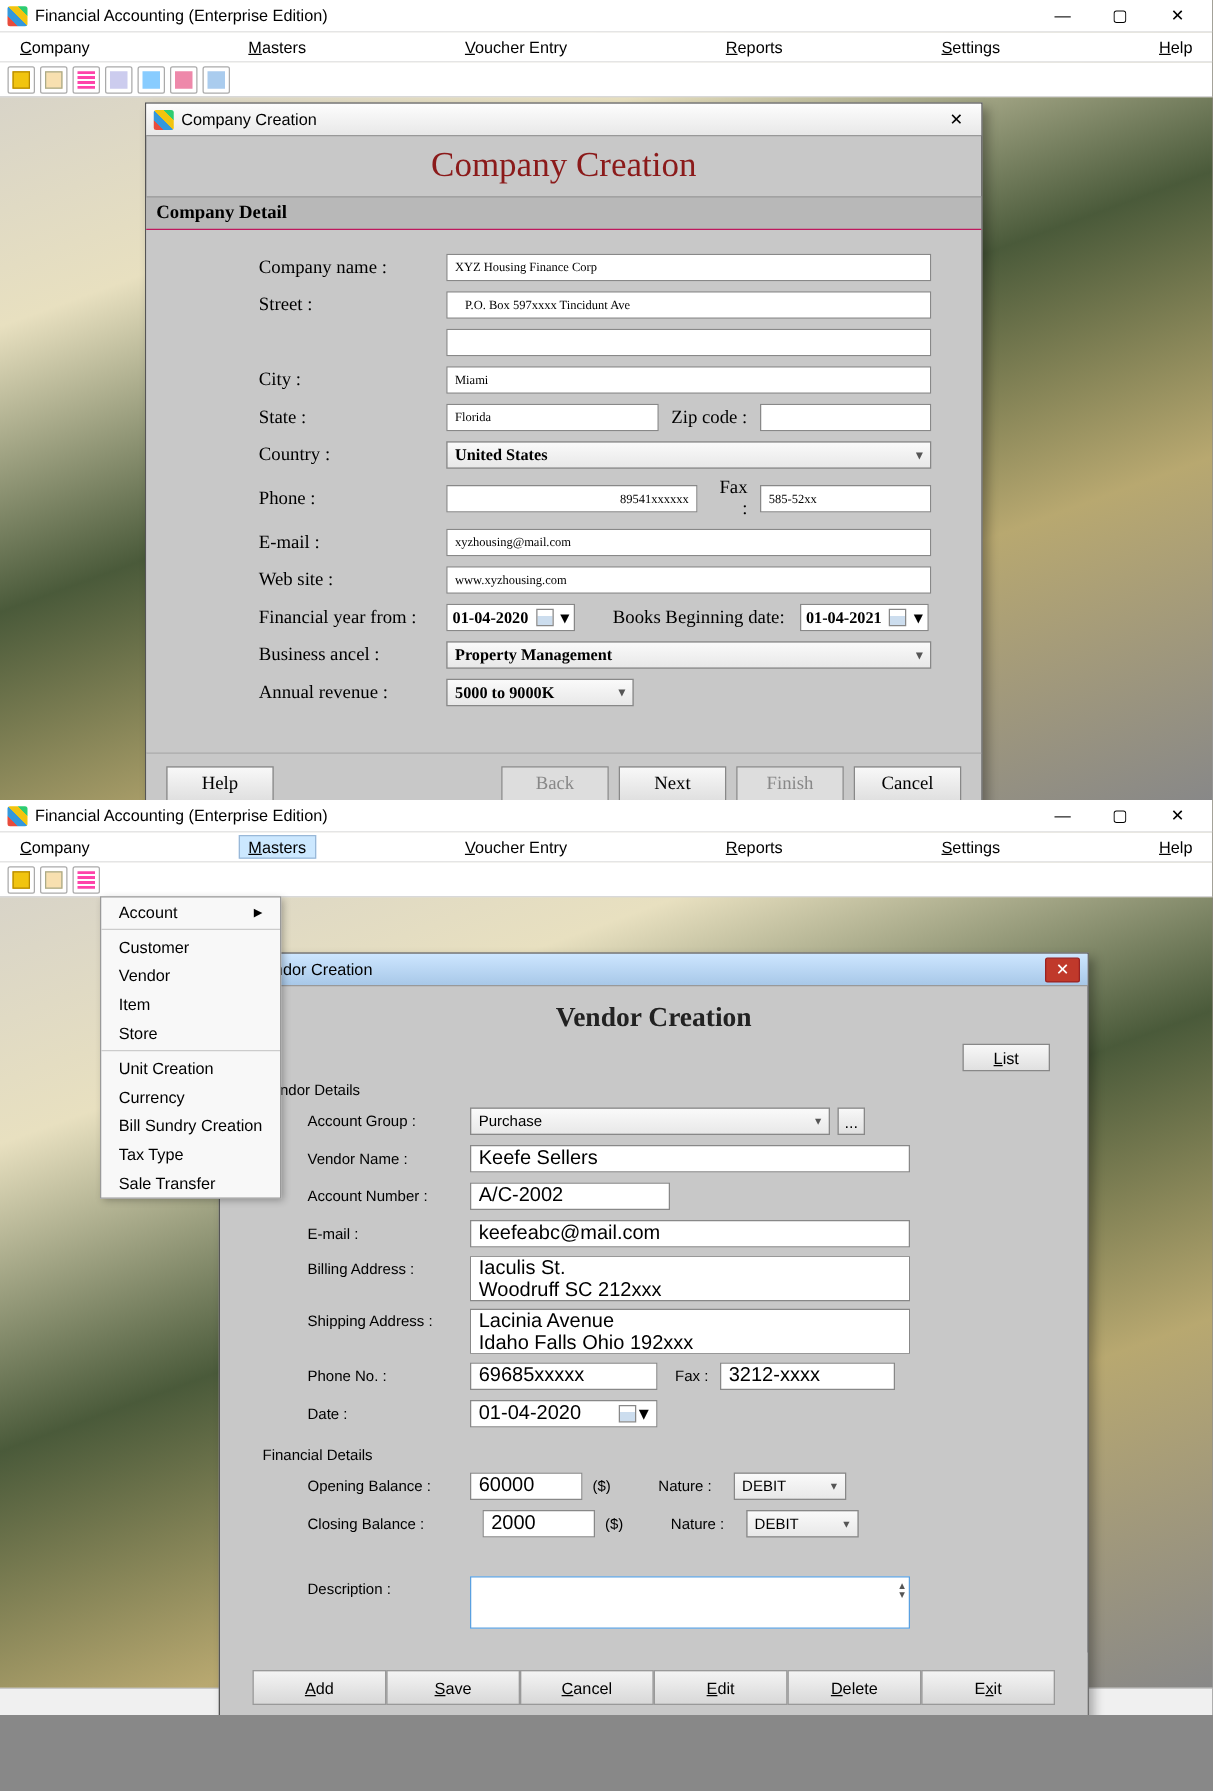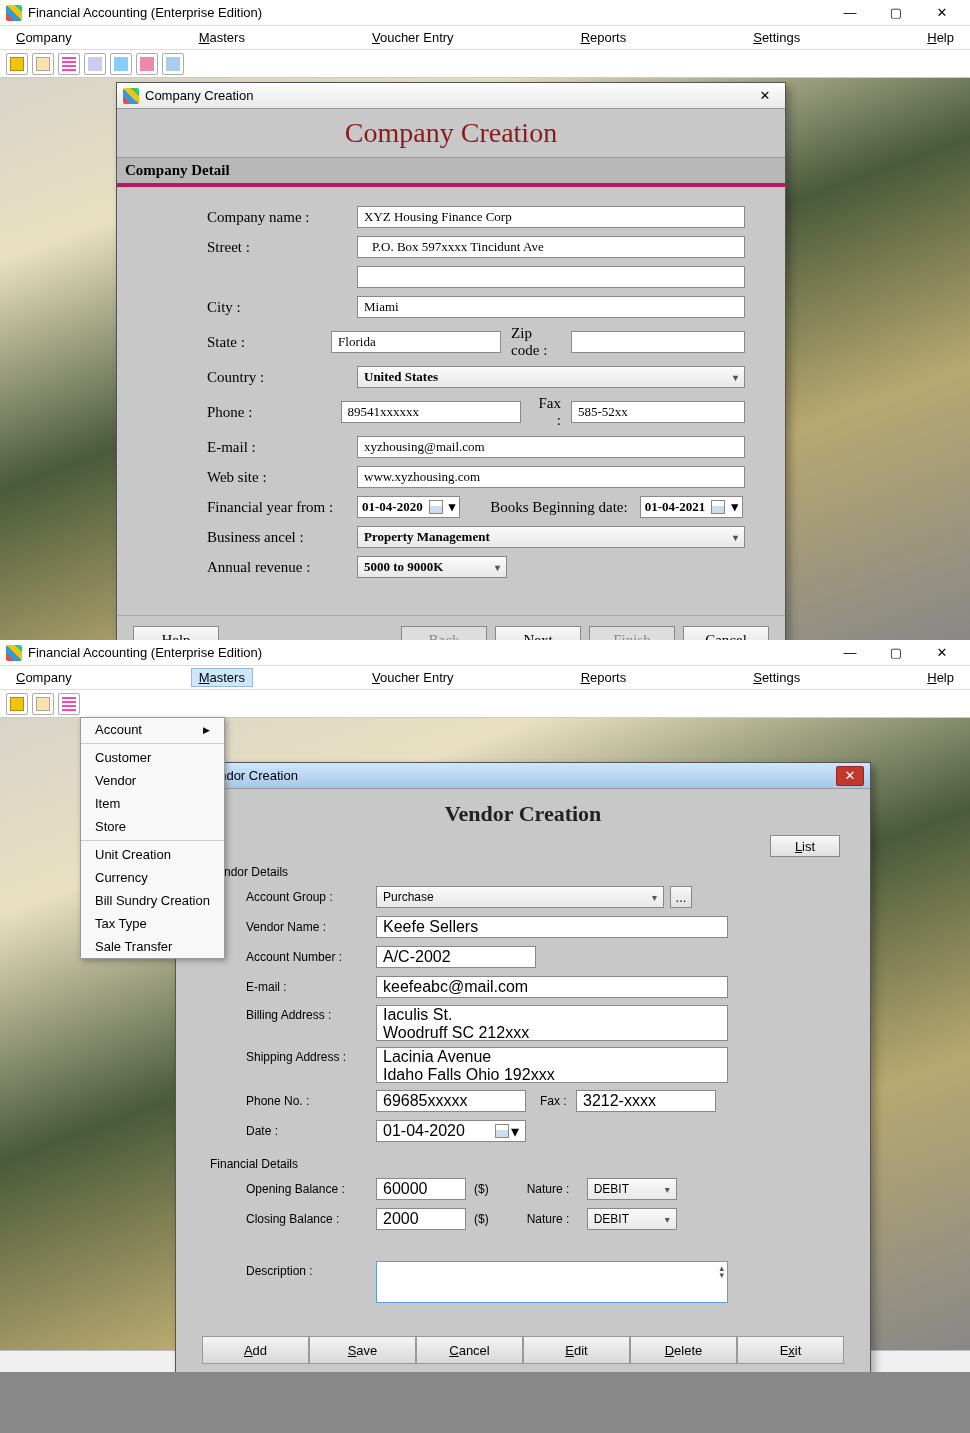--- a/index.html
+++ b/index.html
@@ -23,26 +23,26 @@
   .dialog { position:absolute; background:#c8c8c8; border:1px solid #555; box-shadow:4px 4px 8px rgba(0,0,0,.3); }
   .dlg-tb { height:26px; background:linear-gradient(#fdfdfd,#e8e8e8); display:flex; align-items:center; padding:0 6px; border-bottom:1px solid #999;}
   .dlg-tb.blue { background:linear-gradient(#cde6ff,#a8c8e8);}
   .dlg-title-icon { width:16px; height:16px; background: linear-gradient(45deg,#e74c3c 25%,#3498db 25% 50%,#f1c40f 50% 75%,#2ecc71 75%); border-radius:2px; margin-right:6px;}
   .dlg-title { flex:1; font-size:13px; }
   .dlg-close { width:28px; height:20px; display:flex; align-items:center; justify-content:center; cursor:default;}
   .dlg-close.red { background:#c0392b; color:#fff; border:1px solid #922; border-radius:2px; }
   .dlg-heading { text-align:center; font-family:"Times New Roman",serif; font-size:28px; color:#8b1a1a; padding:8px 0; }
   .vendor-heading { text-align:center; font-family:"Times New Roman",serif; font-size:22px; font-weight:bold; color:#222; padding:12px 0 8px; }
   .section-label { font-family:"Times New Roman",serif; font-weight:bold; font-size:15px; padding:4px 8px; }
-  .section-bar { background:#b8b8b8; border-top:1px solid #999; border-bottom:4px solid #be185d; }
+  .section-bar { background:#b8b8b8; border-top:1px solid #999; border-bottom:1px solid #be185d; }
   .form-area { padding:10px 20px; background:#c8c8c8;}
   .row { display:flex; align-items:center; margin-bottom:6px; min-height:24px;}
   .lbl { width:150px; font-family:"Times New Roman",serif; font-size:15px; padding-right:6px;}
   .lbl-plain { font-family:"Segoe UI",sans-serif; font-size:12px; }
-  .inp { height:22px; border:1px solid #888; background:#fff; padding:0 6px; font-family:"Times New Roman",serif; font-size:13px;}
+  .inp { height:22px; border:1px solid #888; background:#fff; padding:0 6px; font-family:"Times New Roman",serif; font-size:10px;}
   .inp-plain { height:22px; border:1px solid #888; background:#fff; padding:0 6px; font-family:"Segoe UI",sans-serif; font-size:16px;}
   .sel { height:22px; border:1px solid #888; background:linear-gradient(#fafafa,#e8e8e8); padding:0 6px; font-family:"Times New Roman",serif; font-weight:bold; font-size:13px; display:flex; align-items:center; justify-content:space-between;}
   .sel-plain { font-family:"Segoe UI",sans-serif; font-weight:normal; font-size:12px; }
   .sel .caret,.inp .caret { font-size:10px; color:#555; }
   .datebox { height:22px; border:1px solid #888; background:#fff; padding:0 4px; font-family:"Times New Roman",serif; font-weight:bold; font-size:13px; display:inline-flex; align-items:center; gap:6px;}
   .cal-ico { width:14px; height:14px; border:1px solid #888; background:linear-gradient(#fff 40%,#cde 40%); display:inline-block;}
   .btn-row { display:flex; padding:10px 16px; background:#c8c8c8; border-top:1px solid #aaa; align-items:center; }
   .btn { font-family:"Times New Roman",serif; font-size:15px; height:28px; border:1px solid #888; background:linear-gradient(#f8f8f8,#e0e0e0); display:flex; align-items:center; justify-content:center; cursor:default; }
   .btn.wide { width:86px; }
   .btn.disabled { color:#888; background:#ddd;}
@@ -137,21 +137,21 @@
         </div>
         <div class="row">
             <div class="lbl">Country :</div>
           <div class="sel" style="flex:1">
               <span>United States</span>
               <span class="caret">▾</span>
             </div>
           </div>
         <div class="row">
           <div class="lbl">Phone :</div>
-          <input class="inp" style="width: 202px;" value="89541xxxxxx">
+          <input class="inp" style="width: 202px; text-align: right;" value="89541xxxxxx">
           <div class="lbl" style="width:auto; padding:0 10px; text-align:right; flex:0 0 50px;">Fax :</div>
           <input class="inp" style="flex: 1 1 0%;" value="585-52xx">
         </div>
         <div class="row">
             <div class="lbl">E-mail :</div>
             <input class="inp" style="flex: 1 1 0%;" value="xyzhousing@mail.com">
           </div>
         <div class="row">
             <div class="lbl">Web site :</div>
             <input class="inp" style="flex: 1 1 0%;" value="www.xyzhousing.com">
@@ -315,21 +315,21 @@
           <span class="dollar">($)</span>
           <div style="width:30px"></div>
           <div class="lbl-plain" style="width:60px">Nature :</div>
           <div class="sel sel-plain" style="width:90px">
               <span>DEBIT</span>
               <span class="caret">▾</span>
             </div>
         </div>
         <div class="row">
           <div class="lbl-plain" style="width:130px">Closing Balance :</div>
-          <input class="inp-plain" style="width: 90px;" value="2000">
+          <input class="inp-plain" style="width: 90px; margin-left: 10px;" value="2000">
           <span class="dollar">($)</span>
           <div style="width:30px"></div>
           <div class="lbl-plain" style="width:60px">Nature :</div>
           <div class="sel sel-plain" style="width:90px">
               <span>DEBIT</span>
               <span class="caret">▾</span>
             </div>
         </div>
         <div style="height:24px"></div>
         <div class="row" style="align-items:flex-start">

